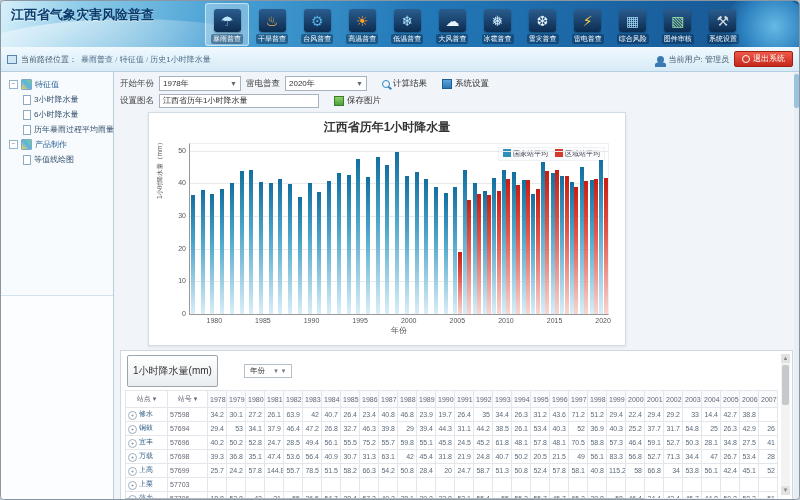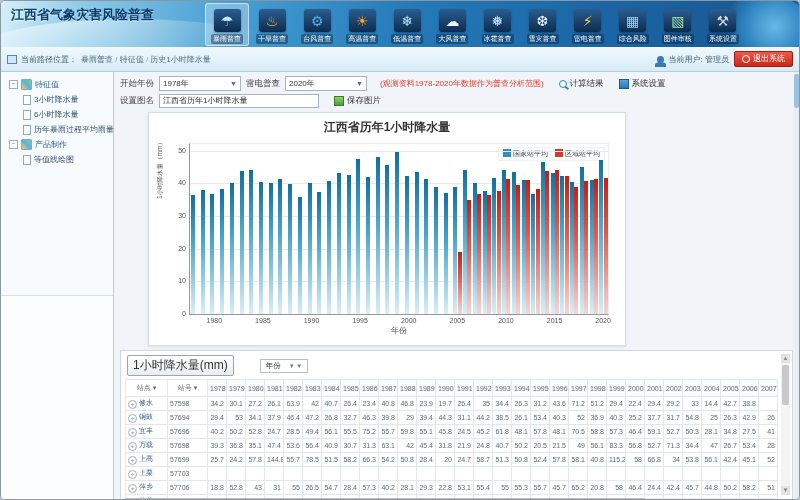--- a/index.html
+++ b/index.html
@@ -69,21 +69,21 @@
   .bar.blue{background:linear-gradient(180deg,#136f9e 0%,#4ba5ca 40%,#d9eef8 100%);}
   .bar.red{background:linear-gradient(180deg,#c81d12 0%,#e2574c 40%,#f7d6d1 100%);}
   .ylab{position:absolute;left:-34px;top:50%;transform:rotate(-90deg) translateX(50%);transform-origin:left top;font-size:6.5px;color:#555;white-space:nowrap;}
   .xlab{position:absolute;left:50%;bottom:-22px;transform:translateX(-50%);font-size:8px;color:#555;}
   .legend{position:absolute;right:3px;top:3px;display:flex;gap:7px;align-items:center;background:rgba(250,252,254,.95);border:1px solid #eef2f5;padding:1px 4px;font-size:7px;color:#445;}
   .sw{width:8px;height:8px;display:inline-block;margin-right:2px;vertical-align:-1px;}
 
   
   .table-area{margin:4px 6px 0 6px;flex:1;background:#fff;border:1px solid #cfd8e0;position:relative;overflow:hidden;padding:3px 14px 10px 4px;}
   .table-toolbar{display:flex;gap:26px;padding:1px 0 3px 2px;align-items:center;}
-  .unit-btn{border:1px solid #9aa5ae;border-radius:2px;background:linear-gradient(#ffffff,#e9edf0);font-size:12px;padding:1px 5px;color:#333;cursor:pointer;}
+  .unit-btn{border:1px solid #9aa5ae;border-radius:2px;background:linear-gradient(#ffffff,#e9edf0);font-size:10px;padding:8px 5px;color:#333;cursor:pointer;}
   .year-filter{border:1px solid #b6bfc7;background:#fff;font-size:7.5px;padding:1px 5px;color:#333;display:flex;gap:8px;align-items:center;cursor:pointer;}
   .year-filter .arr{color:#778;font-size:6px;}
   table.grid{border-collapse:collapse;table-layout:fixed;width:100%;font-size:7px;color:#5a6b7c;}
   .grid th,.grid td{border:1px solid #e3e6ea;padding:1px 2px;height:10px;overflow:hidden;white-space:nowrap;}
   .grid th{background:#fafbfc;color:#667;font-weight:normal;text-align:center;height:14px;}
   .grid th.fcol{background:#fff;}
   .grid td.num{text-align:right;}
   .grid td.stn{color:#2f5d86;text-align:left;}
   .grid td.sid{color:#667;text-align:left;}
   .plus{display:inline-block;width:7px;height:7px;border:1px solid #9fb0be;border-radius:50%;font-size:6px;line-height:6px;text-align:center;color:#789;margin-right:2px;vertical-align:-1px;}
@@ -213,21 +213,20 @@
           <span class="lbl">开始年份</span>
           <span class="select">
             <span>1978年</span>
               <span class="arr">▼</span>
           </span>
           <span class="lbl">雷电普查</span>
           <span class="select">
             <span>2020年</span>
               <span class="arr">▼</span>
           </span>
-          <span class="note">(观测资料1978-2020年数据作为普查分析范围)</span>
           <span class="mini-btn">
             <span class="mag"></span>
             <span>计算结果</span>
           </span>
           <span class="mini-btn">
             <span class="sheet"></span>
             <span>系统设置</span>
           </span>
         </div>
         <div class="ctl-row">

